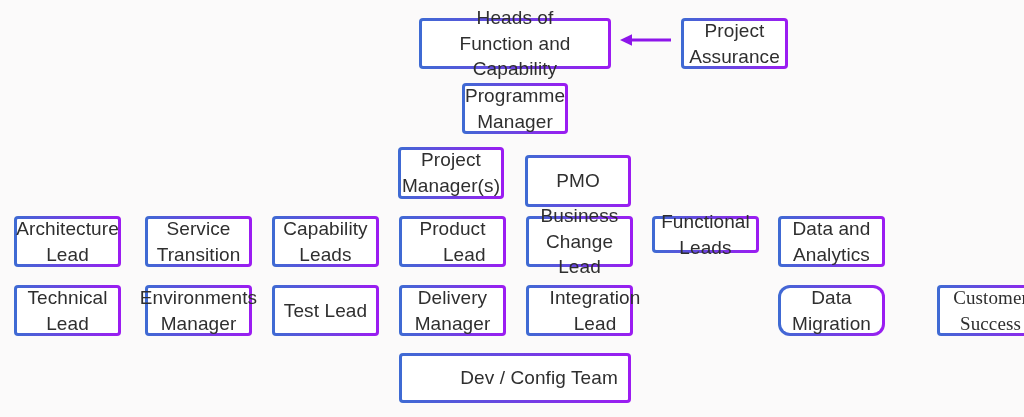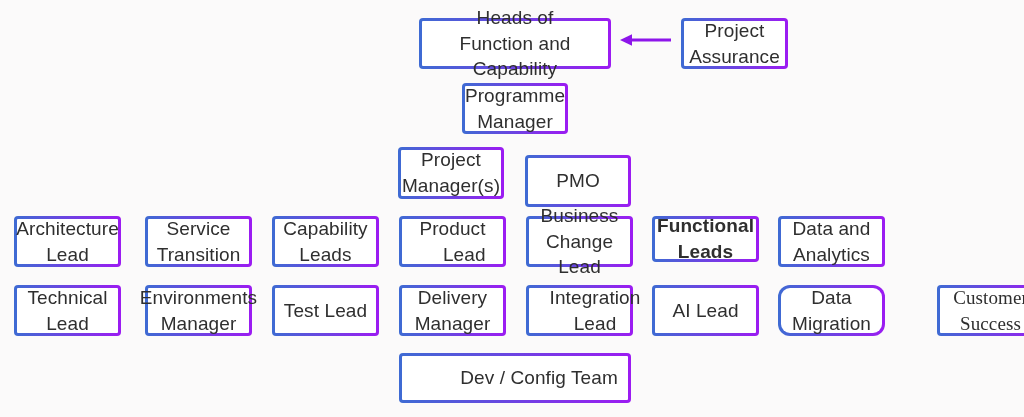--- a/index.html
+++ b/index.html
@@ -90,21 +90,21 @@
 Leads</span>
   </div>
   <div class="node" style="left:399px; top:216px; width:107px; height:51px;text-align:right;">
     <span class="label">Product
 Lead</span>
   </div>
   <div class="node" style="left:526px; top:216px; width:107px; height:51px;">
     <span class="label">Business
 Change Lead</span>
   </div>
-  <div class="node" style="left:652px; top:216px; width:107px; height:46px;font-weight:bold;">
+  <div class="node" style="left:652px; top:216px; width:107px; height:37px;">
     <span class="label">Functional
 Leads</span>
   </div>
   <div class="node" style="left:778px; top:216px; width:107px; height:51px;">
     <span class="label">Data and
 Analytics</span>
   </div>
 
   <div class="node" style="left:14px; top:285px; width:107px; height:51px;">
     <span class="label">Technical
@@ -118,23 +118,20 @@
     <span class="label">Test Lead</span>
   </div>
   <div class="node" style="left:399px; top:285px; width:107px; height:51px;">
     <span class="label">Delivery
 Manager</span>
   </div>
   <div class="node" style="left:526px; top:285px; width:107px; height:51px;padding-left:31px;">
     <span class="label">Integration
 Lead</span>
   </div>
-  <div class="node" style="left:652px; top:285px; width:107px; height:51px;">
-    <span class="label">AI Lead</span>
-  </div>
   <div class="node" style="left:778px; top:285px; width:107px; height:51px;border-radius:12px;">
     <span class="label">Data
 Migration</span>
   </div>
   <div class="node" style="left:937px; top:285px; width:107px; height:51px;font-family:Liberation Serif, serif;">
     <span class="label">Customer
 Success</span>
   </div>
 
   <div class="node" style="left:399px; top:353px; width:232px; height:50px;padding-left:48px;">

